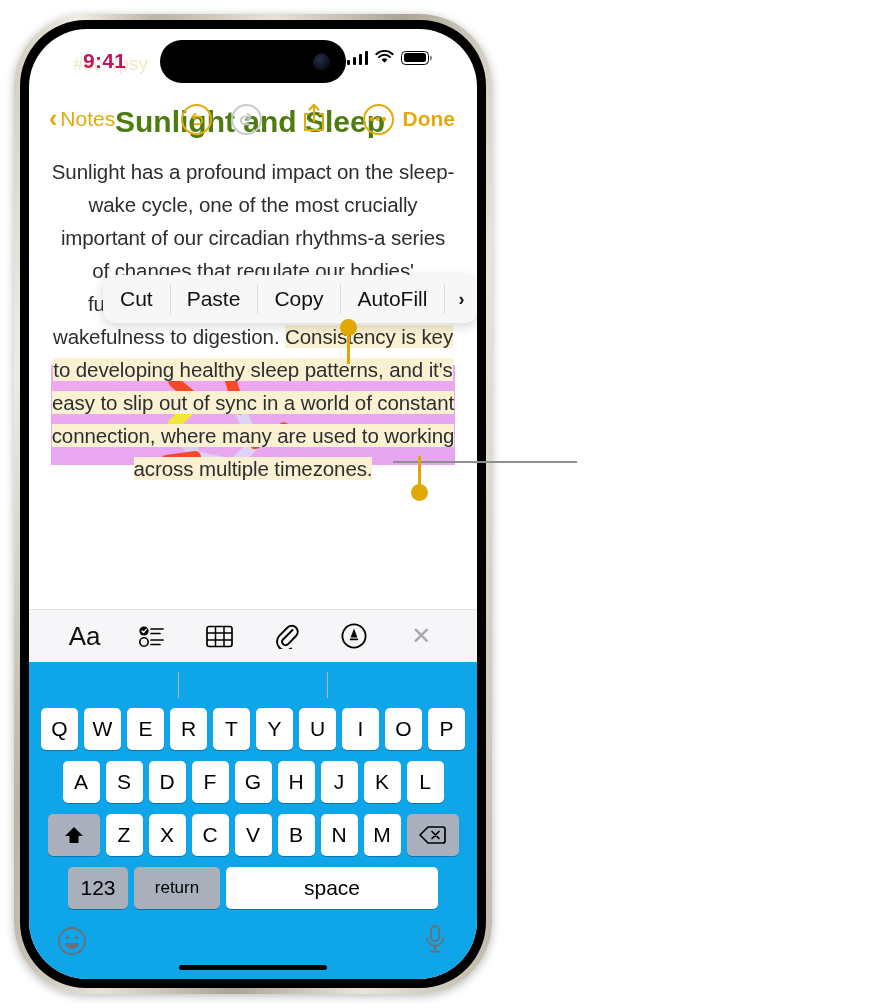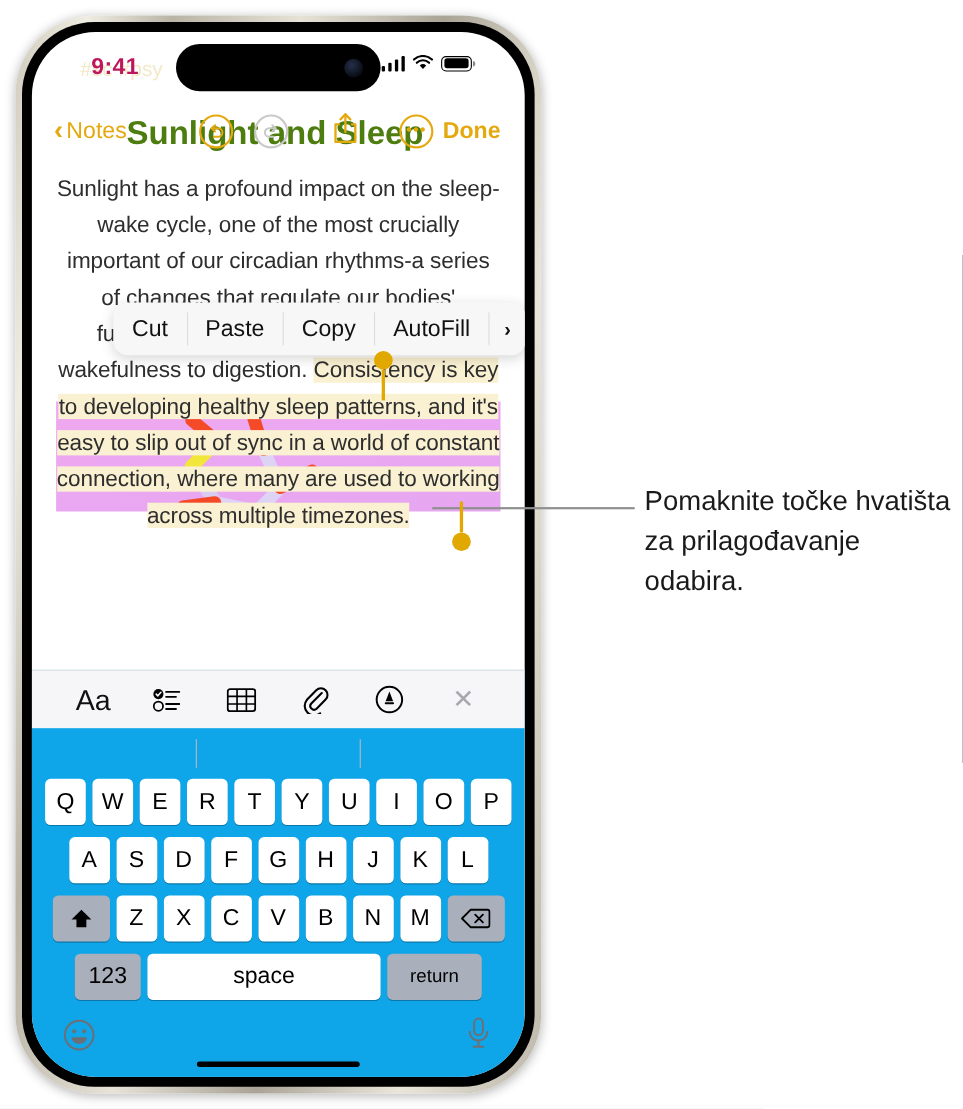--- a/index.html
+++ b/index.html
@@ -216,24 +216,20 @@
     position: absolute; left: 393px; top: 461px;
     width: 184px; height: 2px; background: #8f8f8f; z-index: 2;
   }
 </style>
 </head>
 <body>
 
 <div id="stage">
 
   <div id="leader-line"></div>
-  <div id="callout-text">
-    <div>Pomaknite točke hvatišta</div>
-    <div>za prilagođavanje odabira.</div>
-  </div>
 
   <div id="phone-frame">
     <div class="side-btn" id="btn-silent"></div>
     <div class="side-btn" id="btn-volup"></div>
     <div class="side-btn" id="btn-voldn"></div>
     <div class="side-btn" id="btn-power"></div>
 
     <div id="phone-inner">
       <div id="screen">
 
@@ -417,22 +413,22 @@
             <div class="key key-wide">
               <svg width="27" height="20" viewBox="0 0 27 20">
                 <path d="M9 2 H24 a2 2 0 0 1 2 2 V16 a2 2 0 0 1-2 2 H9 L1 10 Z" stroke="#000" stroke-width="1.7" fill="none" stroke-linejoin="round"></path>
                 <path d="M13 6.5 L20 13.5 M20 6.5 L13 13.5" stroke="#000" stroke-width="1.7" stroke-linecap="round"></path>
               </svg>
             </div>
           </div>
 
           <div class="krow" id="krow4">
             <div class="key key-wide" id="key-123">123</div>
+            <div class="key key-wide" id="key-return">return</div>
             <div class="key" id="key-space">space</div>
-            <div class="key key-wide" id="key-return">return</div>
           </div>
 
           <div id="kbottom">
             <div id="key-emoji">
               <svg width="30" height="30" viewBox="0 0 30 30">
                 <circle cx="15" cy="15" r="13" stroke="#6d6f76" stroke-width="1.8" fill="none"></circle>
                 <circle cx="10.5" cy="11.5" r="1.8" fill="#6d6f76"></circle>
                 <circle cx="19.5" cy="11.5" r="1.8" fill="#6d6f76"></circle>
                 <path d="M8 17 a7 6 0 0 0 14 0 Z" fill="#6d6f76"></path>
               </svg>

